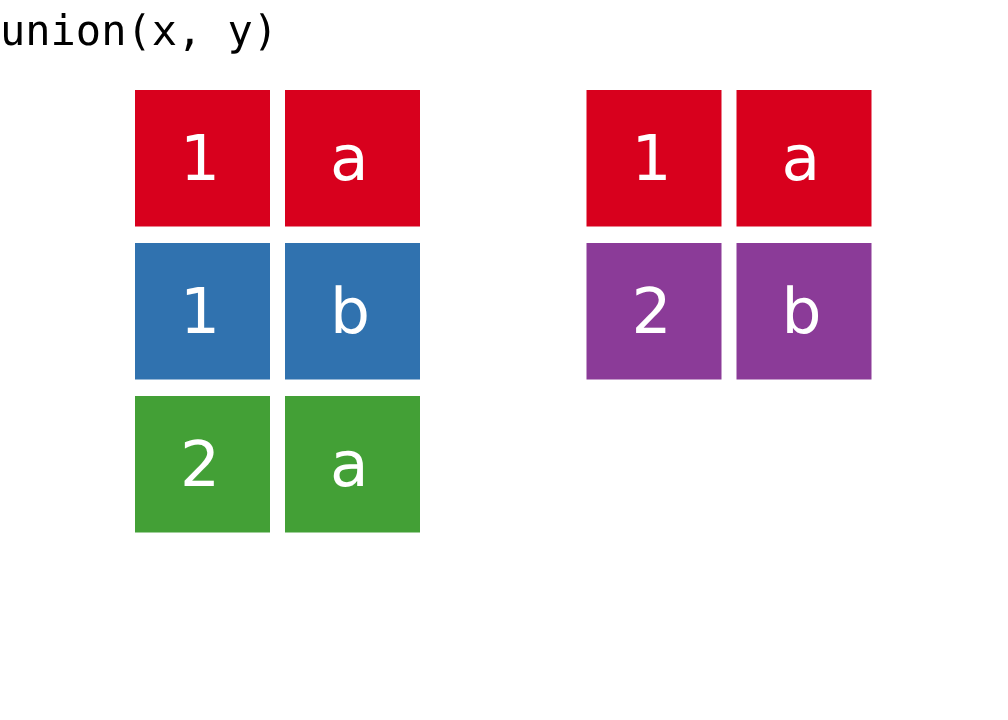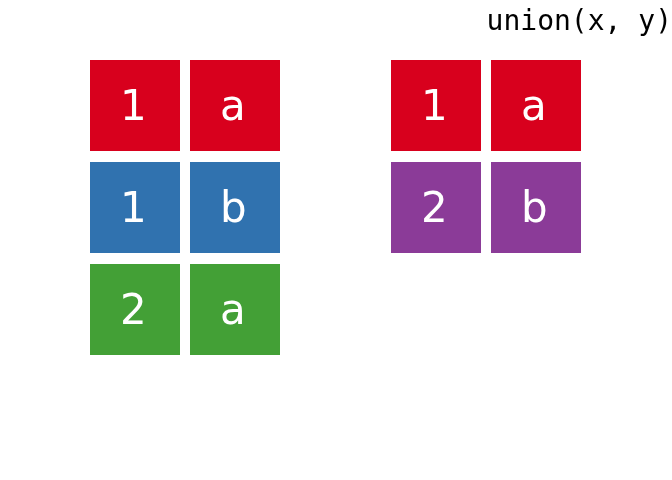--- a/index.html
+++ b/index.html
@@ -13,21 +13,21 @@
     height: 480px;
     background: #ffffff;
     overflow: hidden;
     font-family: "DejaVu Sans", sans-serif;
   }
   #title {
     position: absolute;
     left: 0;
     top: 4px;
     width: 672px;
-    text-align: right;
+    text-align: left;
     font-family: "DejaVu Sans Mono", monospace;
     font-size: 28px;
     line-height: 34px;
     color: #000000;
     letter-spacing: 0px;
     white-space: pre;
   }
   .table {
     position: absolute;
   }

